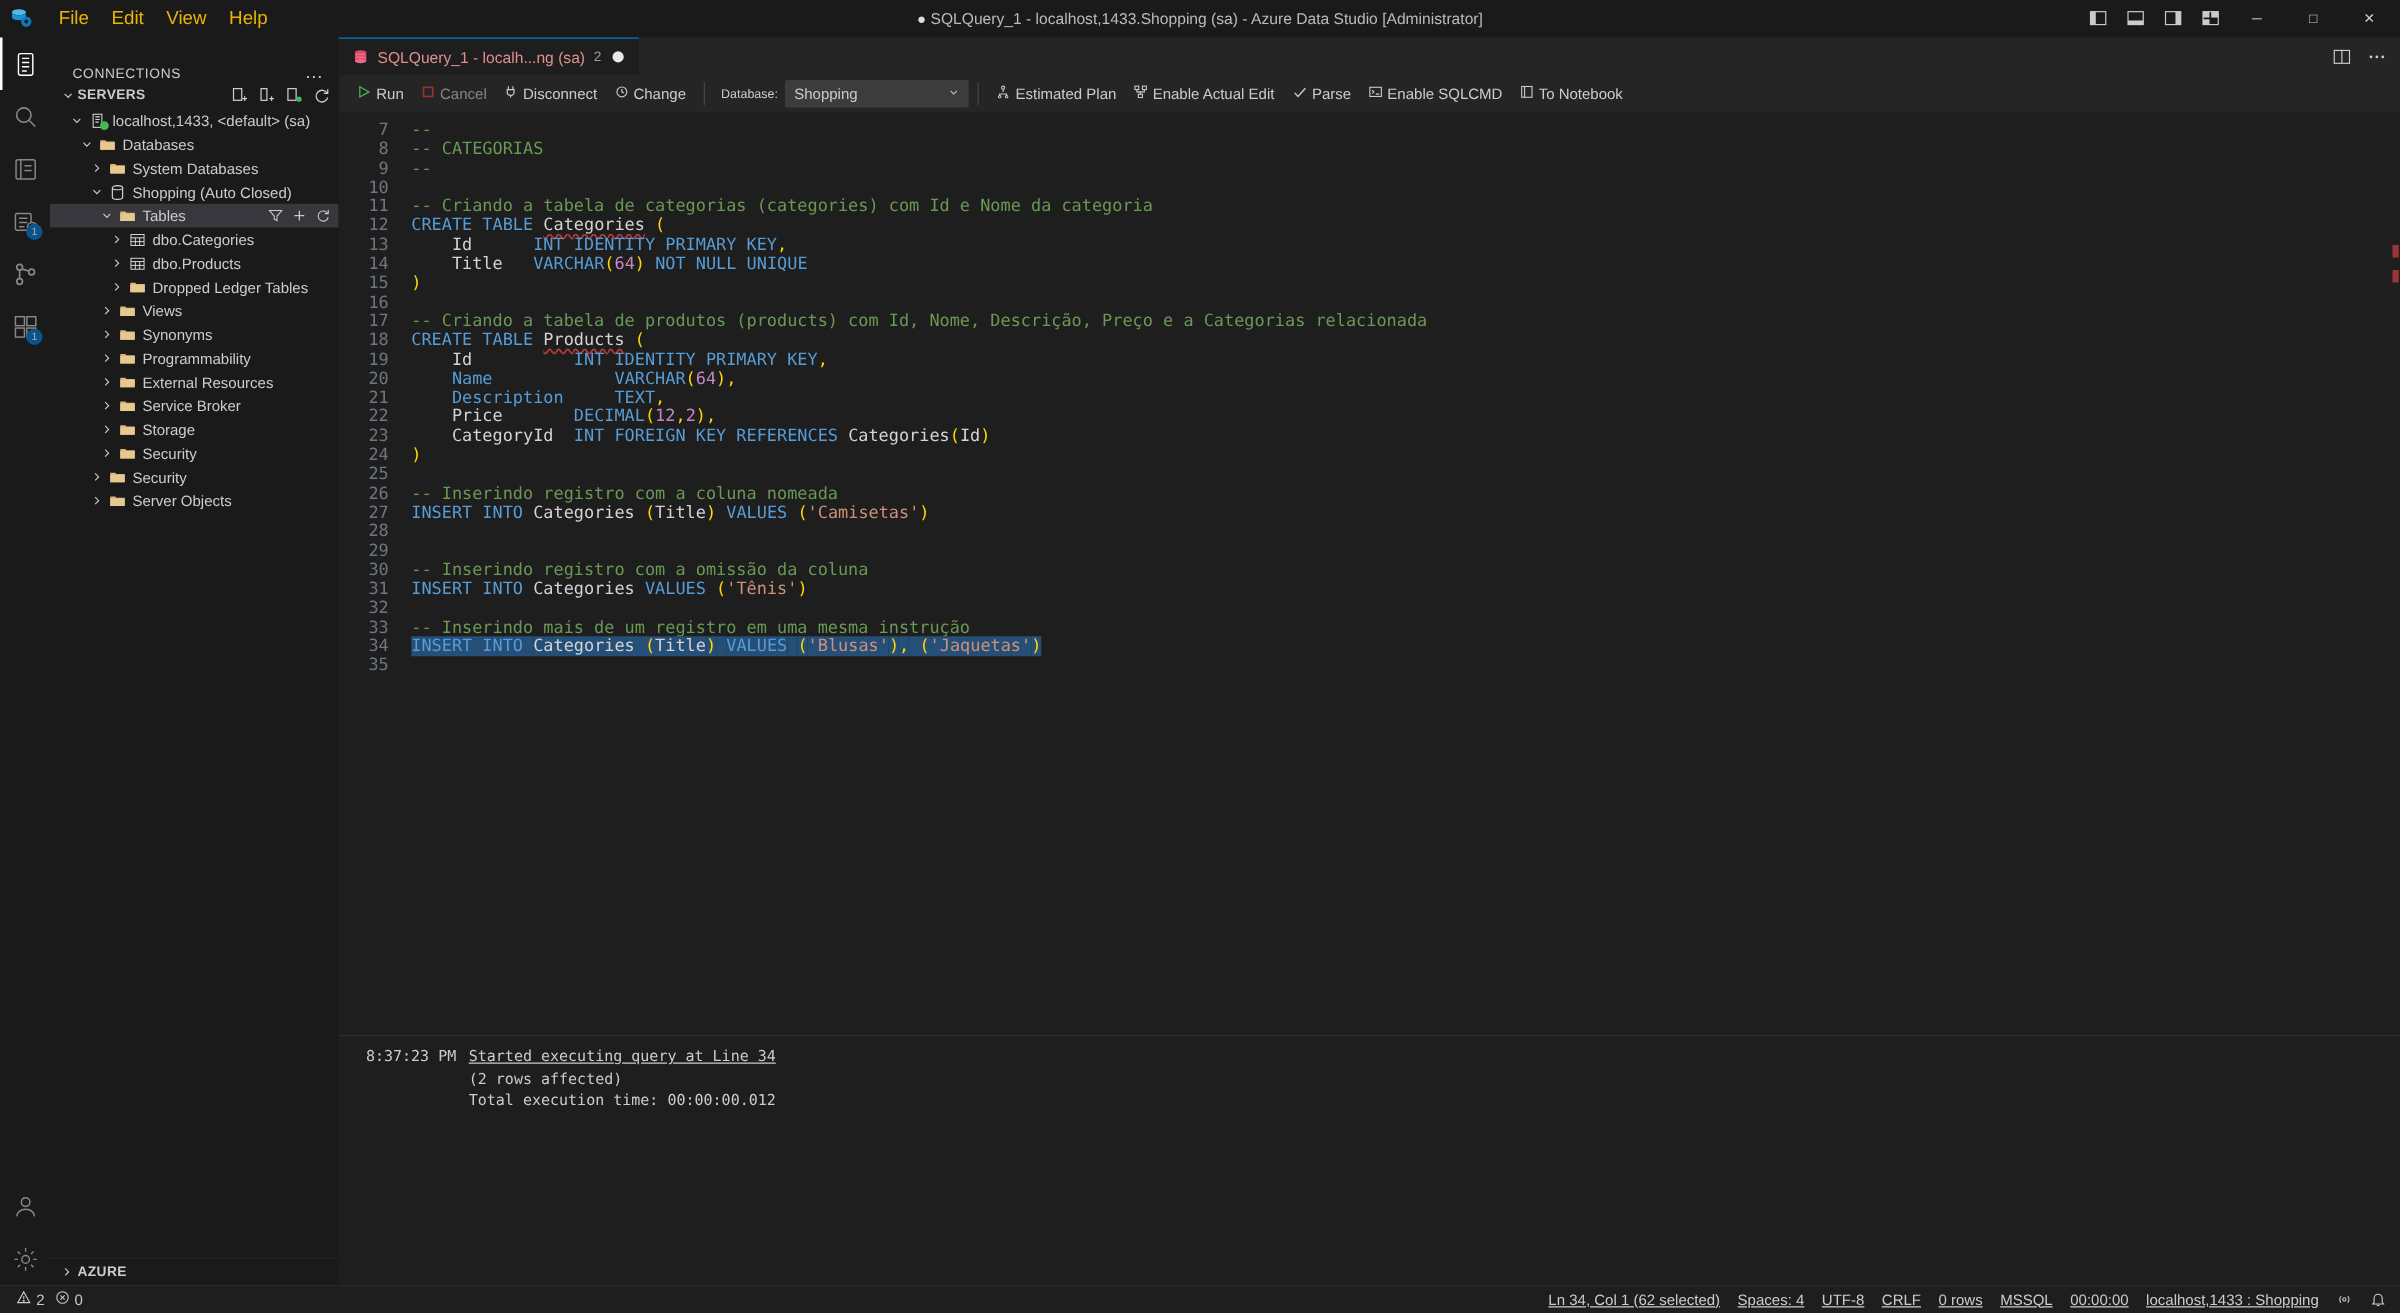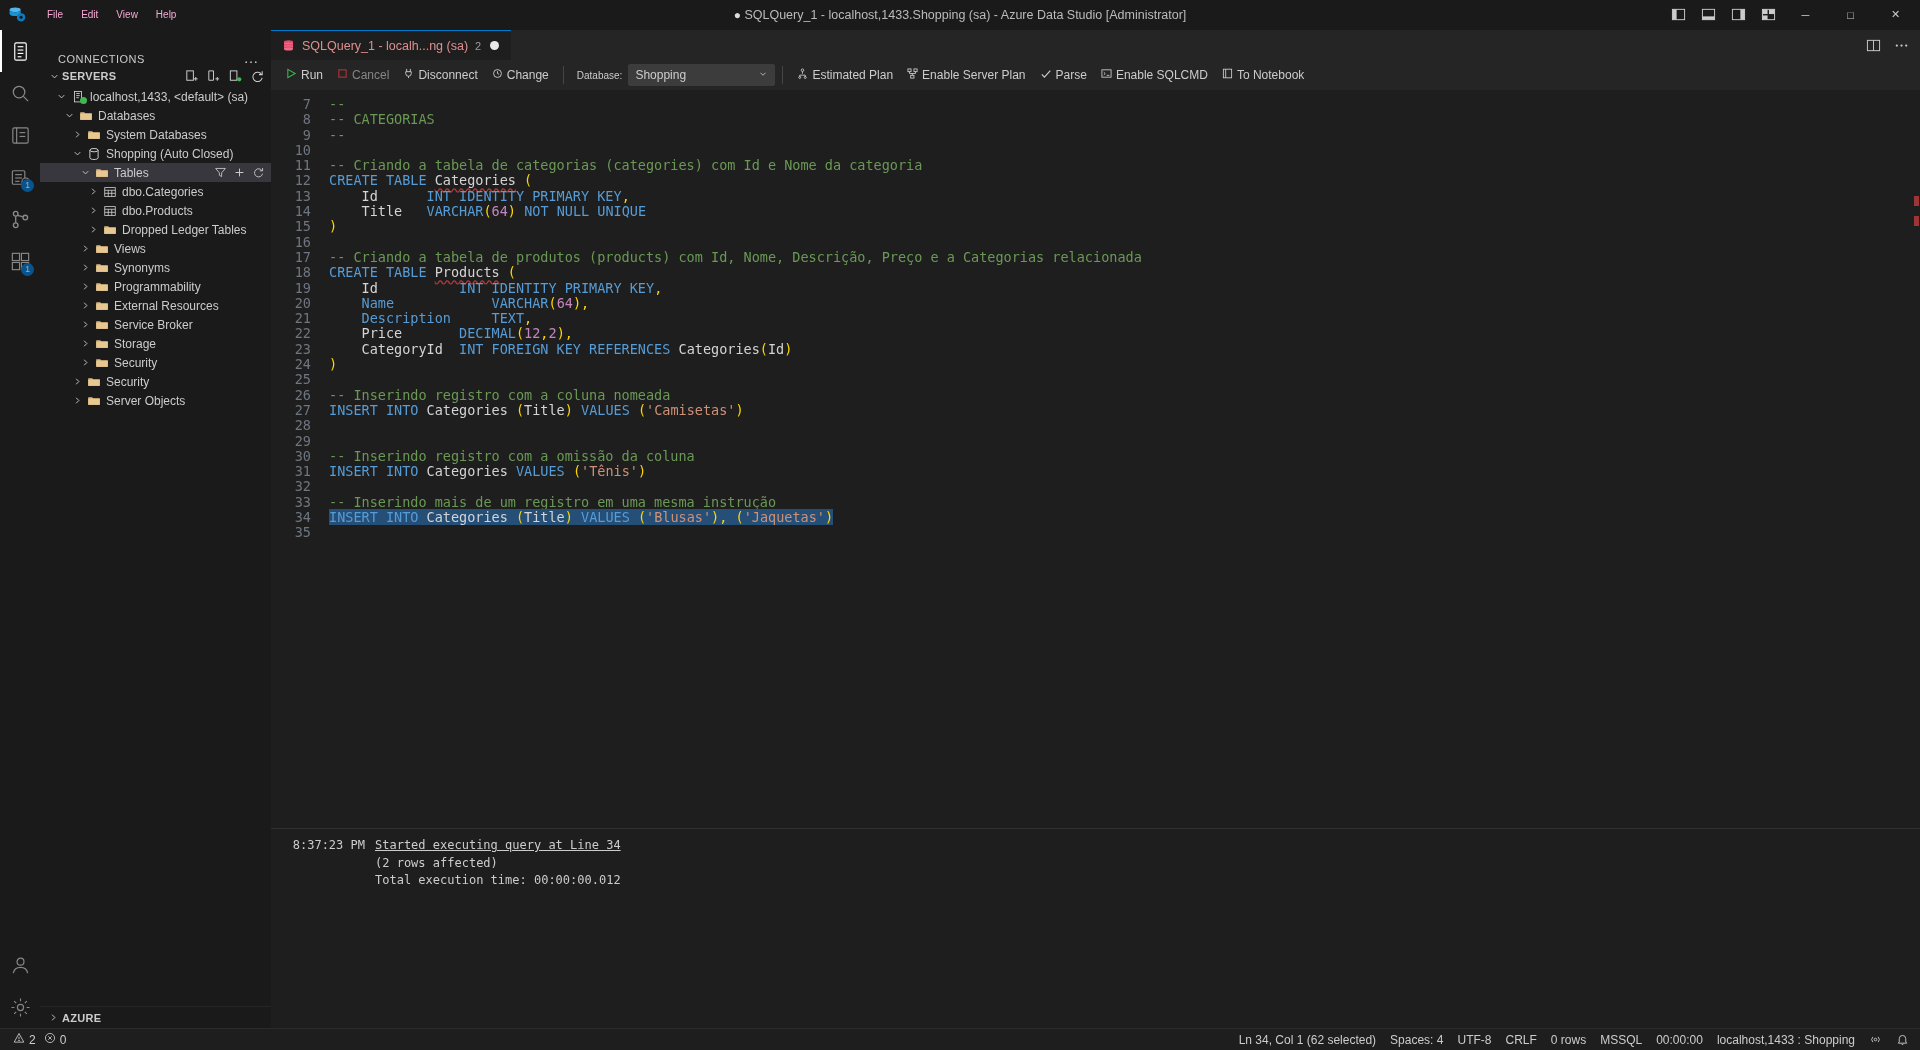--- a/index.html
+++ b/index.html
@@ -22,21 +22,21 @@
     border-bottom: 1px solid #1a1a1a;
   }
   .app-logo {
     width: 34px; height: 30px;
     display: flex; align-items: center; justify-content: center;
   }
   .app-logo svg { display:block; }
   .menubar { display: flex; align-items: center; height: 30px; margin-left: 4px; }
   .menu-item {
     padding: 0 9px; height: 22px; line-height: 22px;
-    color: #f9a8d4; font-size: 10px; cursor: default;
+    color: #eab308; font-size: 15px; cursor: default;
     border-radius: 3px;
   }
   .win-title {
     position: absolute; left: 0; right: 0; top: 0;
     height: 30px; line-height: 30px;
     text-align: center; font-size: 12.5px; color: #bbbbbb;
     pointer-events: none;
   }
   .win-title .dirty-dot { color: #dddddd; font-size: 12px; }
   .titlebar-right {
@@ -209,21 +209,21 @@
   .msg-text { color: #cccccc; }
   .msg-text.link { text-decoration: underline; cursor: default; }
 
   
   .statusbar {
     height: 22px; min-height:22px; background: #1e1e1e;
     display:flex; align-items:center; font-size: 12px; color: #cccccc;
     border-top: 1px solid #2b2b2b;
   }
   .sb-left { display:flex; align-items:center; padding-left:6px; gap:0; }
-  .sb-right { margin-left:auto; display:flex; align-items:center; padding-right:4px; }
+  .sb-right { margin-left:auto; display:flex; align-items:center; padding-right:4px;text-decoration:underline; }
   .st-item { padding: 0 7px; height:22px; line-height:22px; cursor:default; display:flex; align-items:center; gap:4px;}
 </style>
 </head>
 <body>
 
 <div class="titlebar">
   <div class="app-logo">
     <svg width="19" height="19" viewBox="0 0 24 24">
       <ellipse cx="9" cy="6" rx="7" ry="3" fill="#52b6e8"></ellipse>
       <path d="M2 6v5c0 1.7 3.1 3 7 3s7-1.3 7-3V6c0 1.7-3.1 3-7 3S2 7.7 2 6z" fill="#1b93d3"></path>
@@ -742,21 +742,21 @@
             </svg></span>
         <span>Estimated Plan</span>
       </div>
       <div class="tb-btn">
         <span><svg width="11" height="11" viewBox="0 0 12 12" fill="none" stroke="#cccccc" stroke-width=".95">
               <rect x="1" y="1" width="3.4" height="3"></rect>
               <rect x="7.6" y="1" width="3.4" height="3"></rect>
               <rect x="4" y="8" width="3.6" height="3"></rect>
               <path d="M2.7 4v2h6.6V4M5.8 6v2"></path>
             </svg></span>
-        <span>Enable Server Plan</span>
+        <span>Enable Actual Edit</span>
       </div>
       <div class="tb-btn">
         <span><svg width="12" height="12" viewBox="0 0 12 12" fill="none" stroke="#cccccc" stroke-width="1.15">
               <path d="M1.8 6.3l2.6 2.8L10.3 2.6"></path>
             </svg></span>
         <span>Parse</span>
       </div>
       <div class="tb-btn">
         <span><svg width="11" height="11" viewBox="0 0 12 12" fill="none" stroke="#cccccc" stroke-width=".95">
               <rect x="1" y="2" width="10" height="8"></rect>

